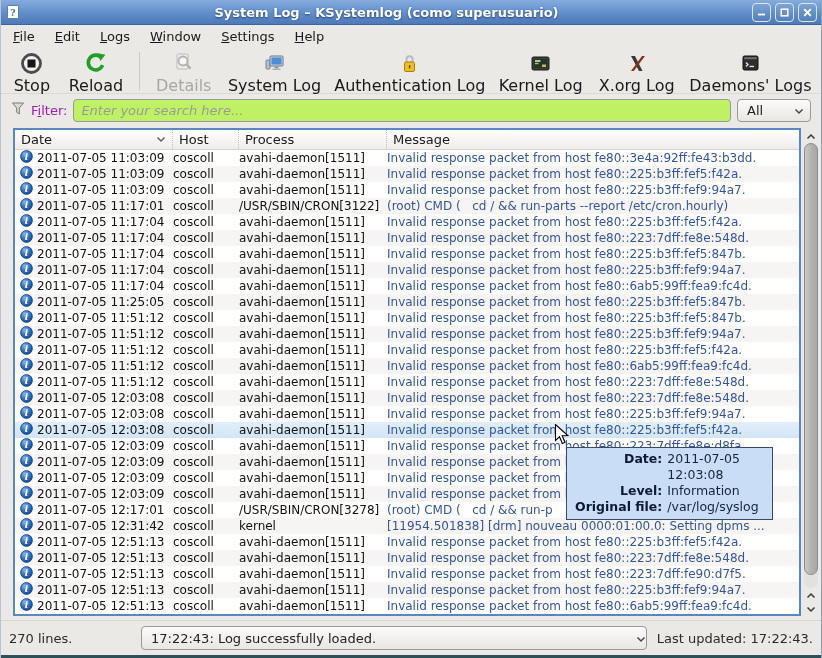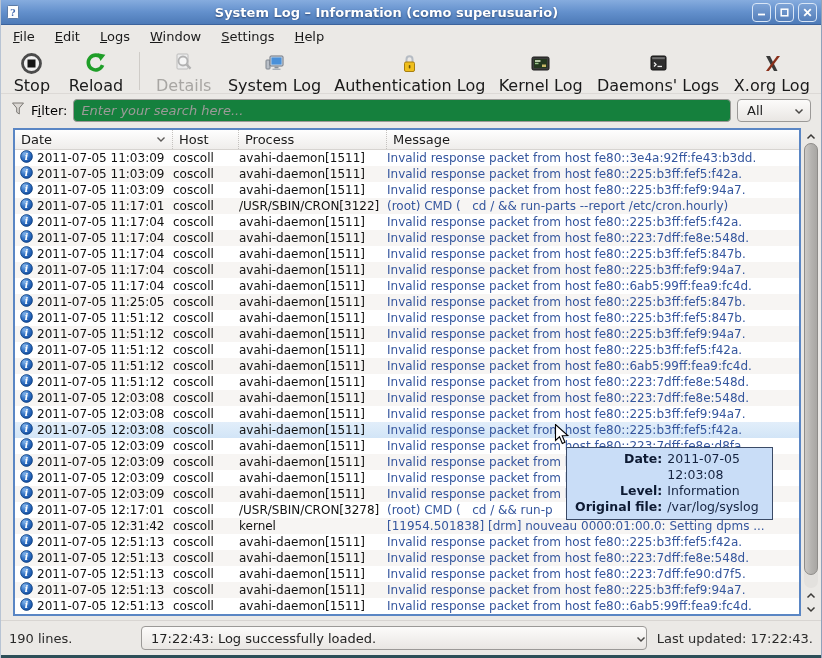--- a/index.html
+++ b/index.html
@@ -28,22 +28,22 @@
   .toolbar { height:47px; flex:0 0 47px; display:flex; align-items:flex-start; padding:3px 10px 0 10px; gap:14px;
              background:#ebe9e6; border-bottom:1px solid #dcd9d6; }
   .tb-btn { display:flex; flex-direction:column; align-items:center; gap:1px; min-width:40px; padding:1px 4px; }
   .tb-btn .icon { height:24px; display:flex; align-items:center; justify-content:center; }
   .tb-label { font-size:16px; color:#1a1a1a; white-space:nowrap; }
   .tb-btn.disabled .tb-label { color:#a8a6a3; }
   .tb-sep { width:1px; height:38px; background:#cfccc8; margin:2px 0 0 0; }
 
   
   .filterbar { height:32px; flex:0 0 32px; display:flex; align-items:center; gap:6px; padding:0 10px; background:#ebe9e6; }
-  .filter-label { font-size:13px; color:#000000; white-space:nowrap; }
-  .filter-input { flex:1; height:23px; border:1px solid #9b9997; border-radius:4px; background:#15803d;
+  .filter-label { font-size:13px; color:#a21caf; white-space:nowrap; }
+  .filter-input { flex:1; height:23px; border:1px solid #9b9997; border-radius:4px; background:#bef264;
                   padding:0 7px; font-size:13px; font-family:"DejaVu Sans",sans-serif; color:#222; outline:none; }
   .filter-input::placeholder { color:#9c9a98; font-style:italic; }
   .combo { height:23px; border:1px solid #9b9997; border-radius:4px;
            background:linear-gradient(180deg,#fcfbfa,#e9e6e3); display:flex; align-items:center;
            font-size:13px; color:#222; }
   .combo-all { width:74px; padding:0 6px 0 9px; justify-content:space-between; }
 
   
   .main { flex:1; display:flex; padding:2px 2px 4px 12px; min-height:0; }
   .view { flex:1; border:2px solid #5a86c4; border-radius:0; background:#fff; overflow:hidden;
@@ -95,21 +95,21 @@
 
 <div class="window">
 
   <div class="titlebar">
     <span class="icon">
       <svg width="16" height="16" viewBox="0 0 16 16">
           <rect x="2.5" y="1.5" width="11" height="13" rx="1" fill="#fdfdfd" stroke="#5c7ba6"></rect>
           <text x="8" y="11.5" font-size="9" font-weight="bold" fill="#4a6fb0" text-anchor="middle" font-family="DejaVu Serif,serif">?</text>
         </svg>
     </span>
-    <div class="title-text">System Log – Information (como superusuario)</div>
+    <div class="title-text">System Log – KSystemlog (como superusuario)</div>
     <div class="win-btns">
       <div class="win-btn">
         <svg width="11" height="11" viewBox="0 0 11 11">
             <line x1="2" y1="7.5" x2="9" y2="7.5" stroke="#fff" stroke-width="1.8"></line>
           </svg>
       </div>
       <div class="win-btn">
         <svg width="11" height="11" viewBox="0 0 11 11">
             <rect x="2.2" y="2.2" width="6.6" height="6.6" fill="none" stroke="#fff" stroke-width="1.5"></rect>
           </svg>
@@ -190,37 +190,37 @@
             <rect x="3" y="3" width="13" height="9" fill="#24381f"></rect>
             <rect x="4" y="4.2" width="5.5" height="1.6" fill="#d8e8c8"></rect>
             <rect x="4" y="6.8" width="3.5" height="1.4" fill="#9cc88c"></rect>
             <rect x="11" y="8.5" width="4" height="2.5" fill="#c8b868"></rect>
           </svg>
         </span>
         <div class="tb-label">Kernel Log</div>
       </div>
       <div class="tb-btn">
         <span class="icon">
+          <svg width="19" height="17" viewBox="0 0 19 17">
+            <path d="M4 1 L12 16 L15.5 16 L8 1 Z" fill="#3a3a3a"></path>
+            <path d="M15 1 L4 16 L6.8 16 L18 1 Z" fill="#8a2f1a"></path>
+          </svg>
+        </span>
+        <div class="tb-label">X.org Log</div>
+      </div>
+      <div class="tb-btn">
+        <span class="icon">
           <svg width="17" height="17" viewBox="0 0 17 17">
             <rect x="1" y="1" width="15" height="14" rx="1.5" fill="#2e2e2e" stroke="#101010"></rect>
             <rect x="2.2" y="2.2" width="12.6" height="2" fill="#6f6f6f"></rect>
             <polyline points="4,7.5 6,9.5 4,11.5" fill="none" stroke="#eaeaea" stroke-width="1.3"></polyline>
             <rect x="7.5" y="10.8" width="4.5" height="1.3" fill="#eaeaea"></rect>
           </svg>
         </span>
         <div class="tb-label">Daemons' Logs</div>
-      </div>
-      <div class="tb-btn">
-        <span class="icon">
-          <svg width="19" height="17" viewBox="0 0 19 17">
-            <path d="M4 1 L12 16 L15.5 16 L8 1 Z" fill="#3a3a3a"></path>
-            <path d="M15 1 L4 16 L6.8 16 L18 1 Z" fill="#8a2f1a"></path>
-          </svg>
-        </span>
-        <div class="tb-label">X.org Log</div>
       </div>
     </div>
 
   <div class="filterbar">
     <span class="icon">
       <svg width="14" height="15" viewBox="0 0 14 15">
           <path d="M1.5 2 h11 l-4.2 5 v6 l-2.6 -1.8 v-4.2 Z" fill="#dcd9d5" stroke="#7c7975"></path>
         </svg>
     </span>
     <span class="filter-label">F<span class="accel">i</span>lter:</span>
@@ -826,21 +826,21 @@
       </div>
       <div class="sb-arrow">
         <svg width="10" height="7" viewBox="0 0 10 7">
             <polyline points="1.5,1.5 5,5 8.5,1.5" fill="none" stroke="#3c3a38" stroke-width="1.5"></polyline>
           </svg>
       </div>
     </div>
   </div>
 
   <div class="statusbar">
-    <div class="sb-lines">190 lines.</div>
+    <div class="sb-lines">270 lines.</div>
     <div class="combo combo-status">
       <span class="val">17:22:43: Log successfully loaded.</span>
       <span class="icon">
         <svg width="10" height="7" viewBox="0 0 10 7">
             <polyline points="1.5,1.5 5,5 8.5,1.5" fill="none" stroke="#4a4846" stroke-width="1.5"></polyline>
           </svg>
       </span>
     </div>
     <div class="sb-updated">Last updated: 17:22:43.</div>
   </div>

